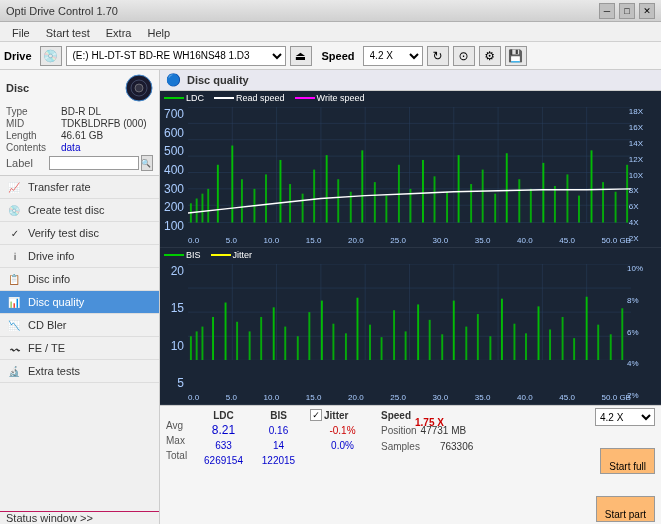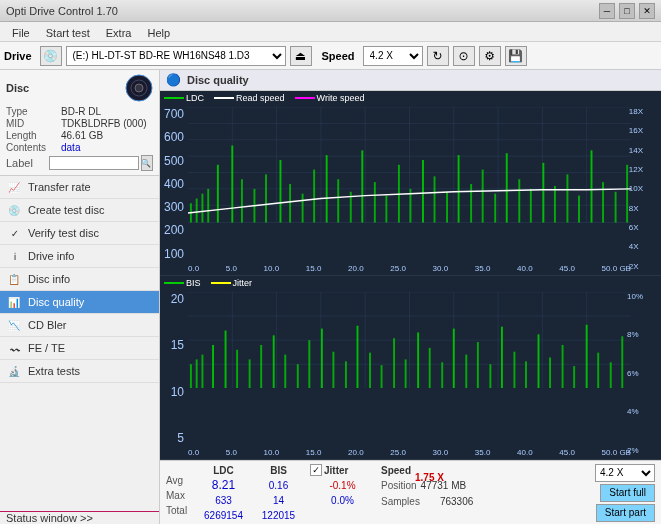--- a/index.html
+++ b/index.html
@@ -174,22 +174,22 @@
     
     .stats-row {
       background: #f5f5f5;
       padding: 2px 6px;
       border-top: 1px solid #ccc;
       display: flex;
       gap: 0;
     }
     .checkbox-display { width: 12px; height: 12px; border: 1px solid #999; background: white; display: flex; align-items: center; justify-content: center; font-size: 9px; }
     .action-btn {
-      height: 18px; padding: 0 8px; font-size: 10px; background: #7dd3fc;
-      border: 1px solid #999; cursor: pointer; white-space: nowrap;
+      height: 18px; padding: 12px 8px; font-size: 10px; background: #fdba74;
+      border: 1px solid #999; cursor: pointer; white-space: nowrap; margin-top: 20px;
     }
 
     
     .chart-right-axis {
       position: absolute;
       right: 18px;
       top: 16px;
       bottom: 4px;
       display: flex;
       flex-direction: column;

